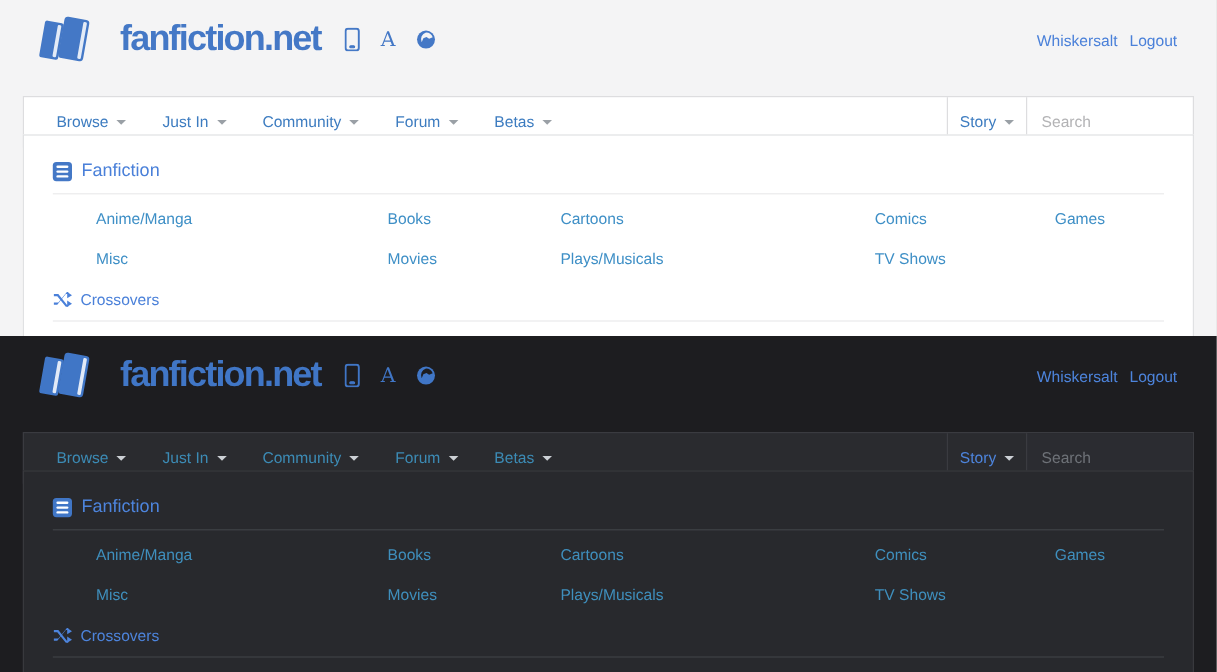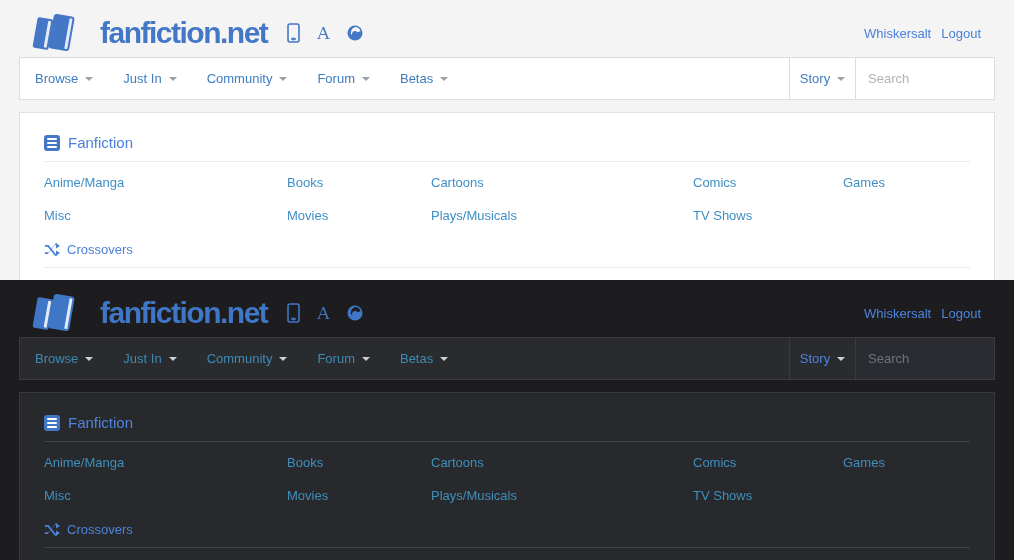--- a/index.html
+++ b/index.html
@@ -32,22 +32,22 @@
   .dark  .topbar-icons { color: #4076c6; }
   .tb-icon { display: flex; align-items: center; cursor: pointer; }
   .font-glyph { font-family: "DejaVu Serif", serif; font-size: 17px; line-height: 1; }
 
   .topbar-spacer { flex: 1; }
   .account { display: flex; gap: 10px; font-size: 13px; }
   .light .account a { color: #4a80d9; }
   .dark  .account a { color: #4d84dc; }
 
   
-  .navbar { position: absolute; top: 57px; left: 19px; right: 19px; height: 43px;
-            display: flex; align-items: stretch; border: 1px solid; }
+  .navbar { position: absolute; top: 80px; left: 19px; right: 19px; height: 43px;
+            display: flex; align-items: stretch; border: 1px solid; padding-left: 12px; }
   .light .navbar { background: #ffffff; border-color: #dddddf; }
   .dark  .navbar { background: #2a2b2f; border-color: #3a3b40; }
   .nav-left { flex: 1; display: flex; align-items: stretch; }
   .nav-item { display: flex; align-items: center; gap: 7px; padding: 0 15px; font-size: 13px; }
   .light .nav-item { color: #3d7cc0; }
   .dark  .nav-item { color: #3c8bb5; }
   .caret { width: 0; height: 0; border-left: 4px solid transparent; border-right: 4px solid transparent;
            border-top: 4px solid; flex: none; }
   .light .caret { border-top-color: #9aa0a6; }
   .dark  .caret { border-top-color: #ccd0d5; }
@@ -77,21 +77,21 @@
   .list-icon { width: 16px; height: 16px; border-radius: 3px; flex: none;
                display: flex; flex-direction: column; justify-content: center; align-items: center; gap: 2px; }
   .light .list-icon { background: #4478c6; }
   .dark  .list-icon { background: #4076c6; }
   .list-icon b { display: block; width: 10px; height: 2px; background: #fff; border-radius: 1px; }
 
   .rule { border: 0; border-top: 1px solid; margin: 10px 0 4px; }
   .light .rule { border-color: #eaeaec; }
   .dark  .rule { border-color: #404247; }
 
-  .cat-grid { display: grid; grid-template-columns: 243px 144px 262px 150px 1fr; }
+  .cat-grid { display: grid; grid-template-columns: 243px 144px 262px 150px 1fr; margin-left: 36px; }
   .cat-cell { height: 33px; display: flex; align-items: center; font-size: 13px; }
   .light .cat-cell { color: #3e8fc6; }
   .dark  .cat-cell { color: #3f8fbd; }
 
   .crossovers { display: flex; align-items: center; gap: 7px; height: 34px; font-size: 13px; }
   .light .crossovers { color: #4a80d9; }
   .dark  .crossovers { color: #4d84dc; }
   .shuffle { flex: none; }
   .light .shuffle path, .light .shuffle polygon { fill: #4a80d9; }
   .dark  .shuffle path, .dark  .shuffle polygon { fill: #4d84dc; }

